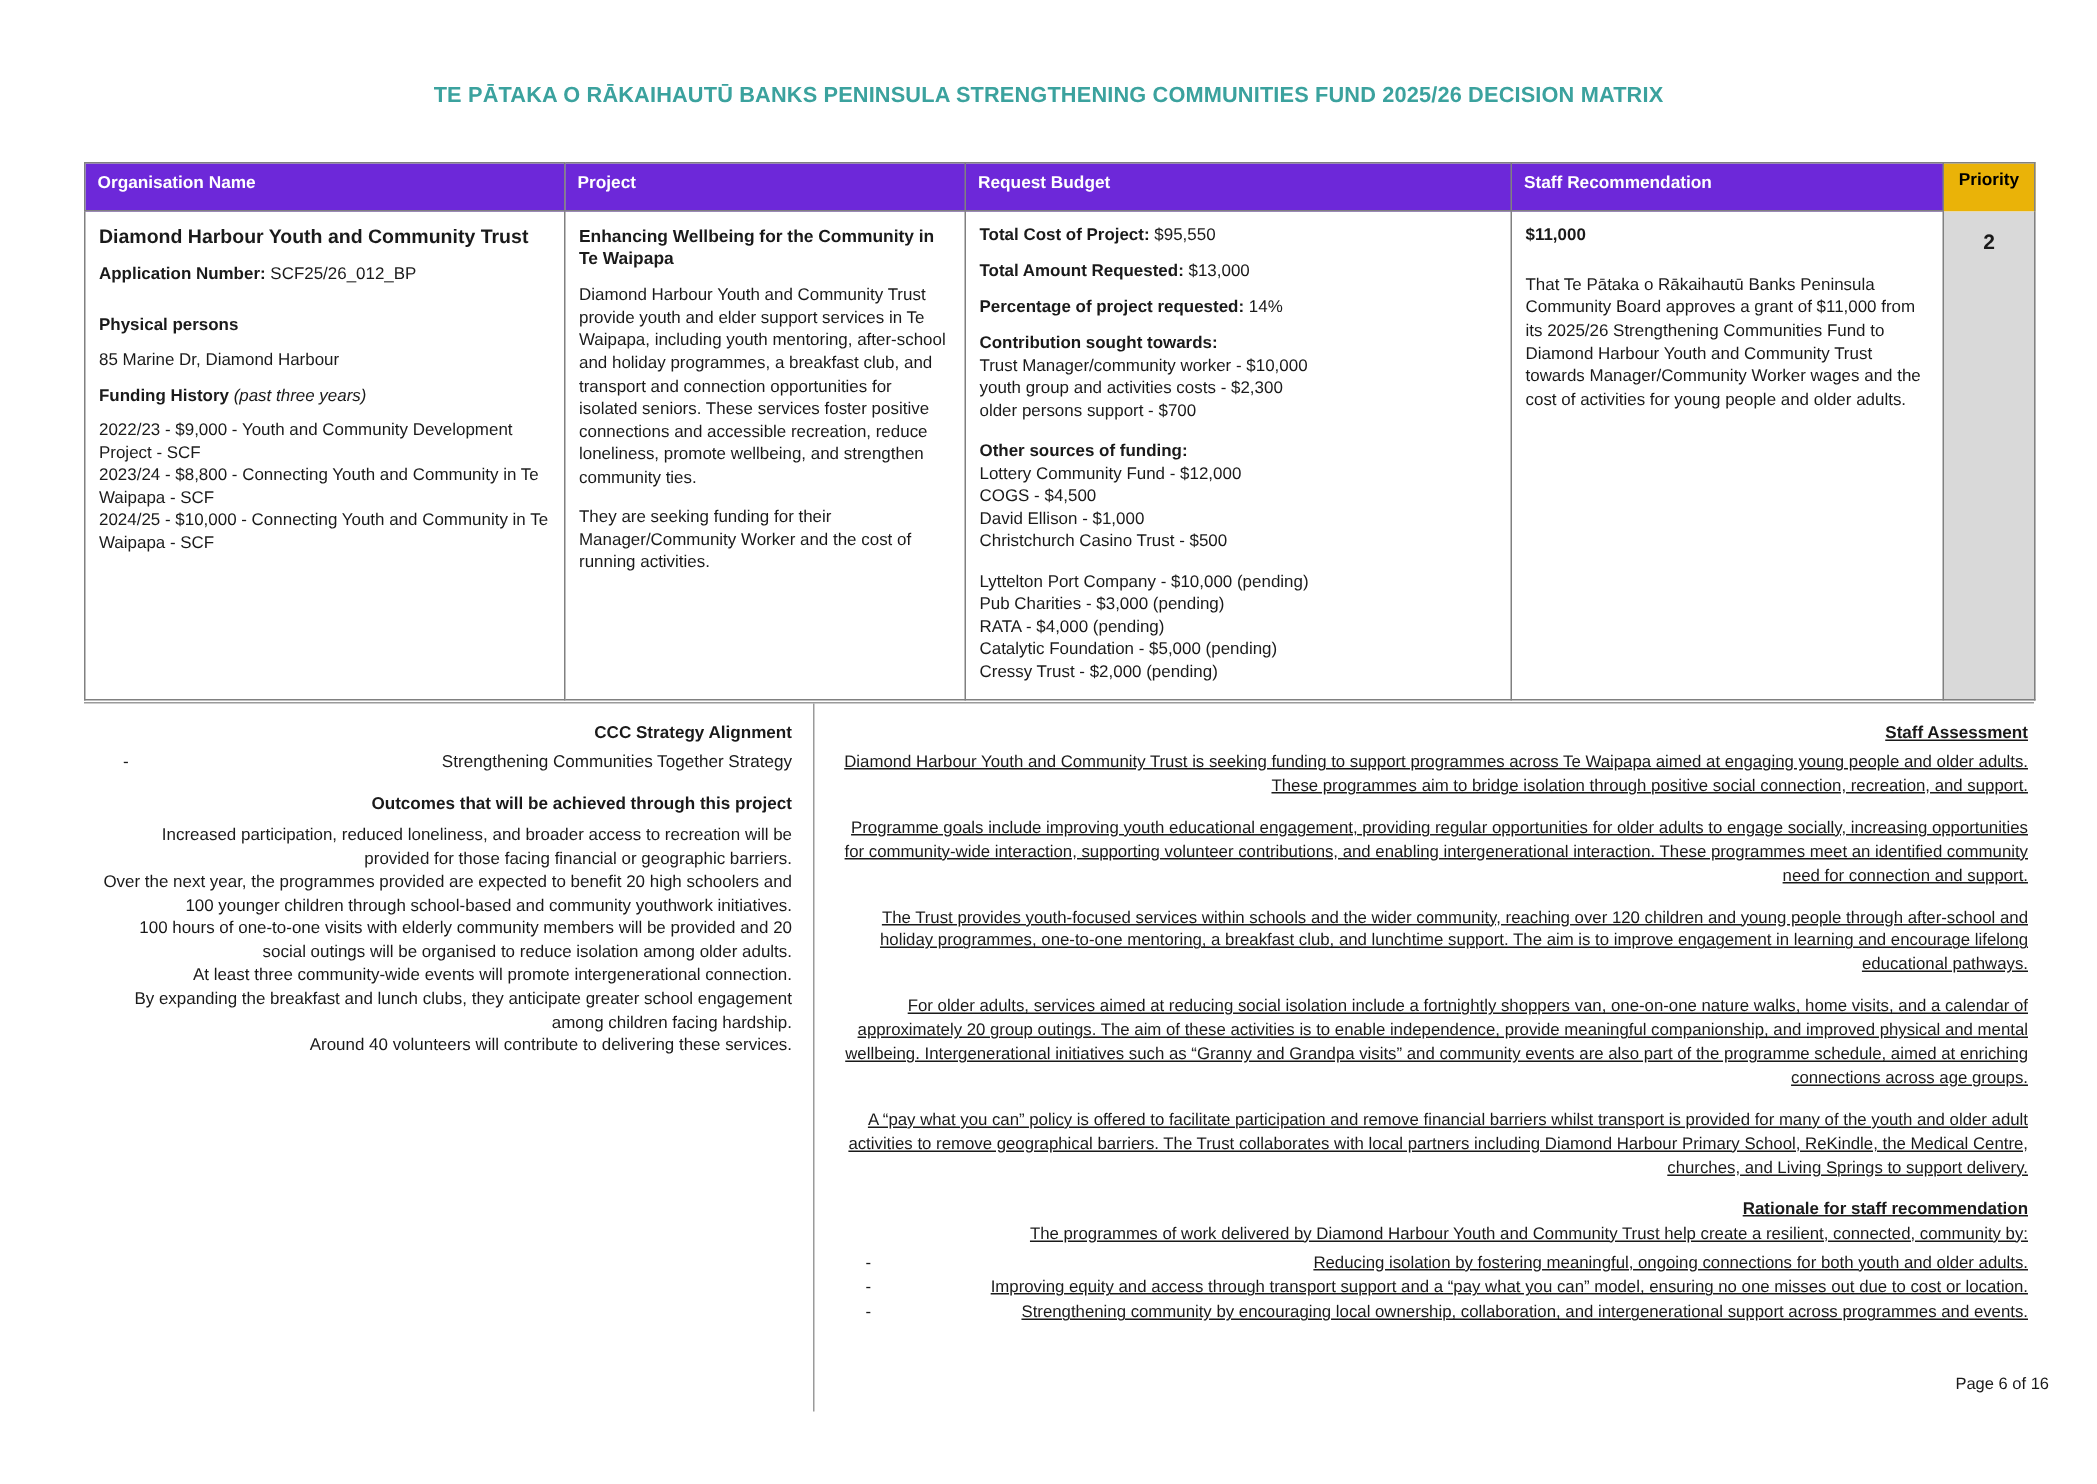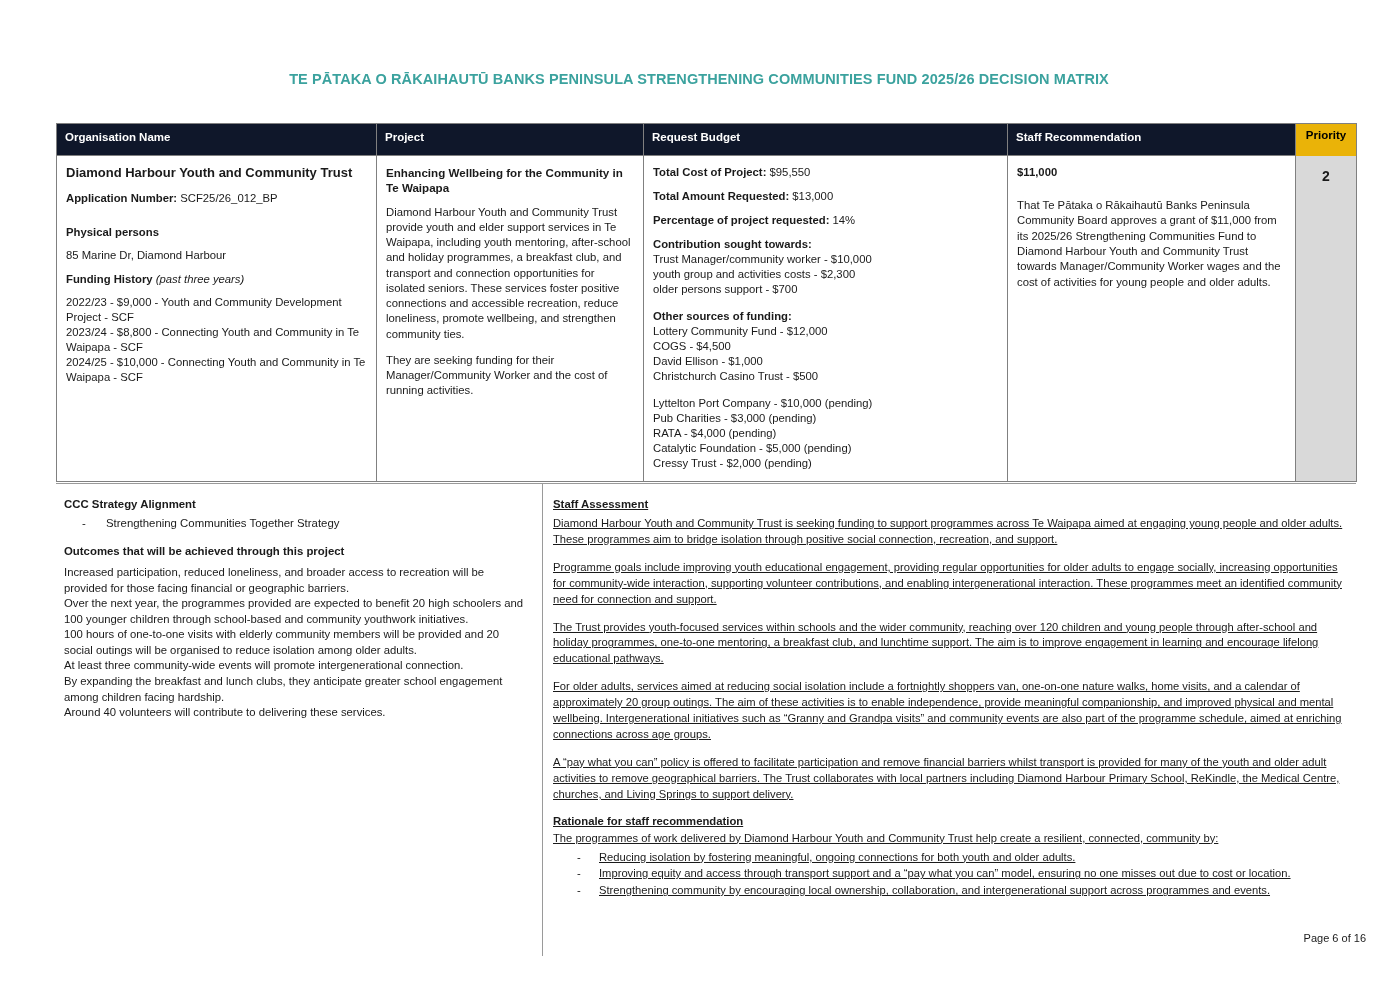--- a/index.html
+++ b/index.html
@@ -7,21 +7,20 @@
     margin: 0; padding: 0;
     width: 1398px; height: 989px;
     background: #ffffff;
     font-family: "Liberation Sans", sans-serif;
     color: #1a1a1a;
   }
   .page {
     position: relative;
     width: 1398px; height: 957px;
     overflow: hidden;
-    margin-top: 15px;
   }
 
   
   .doc-title {
     position: absolute;
     left: 0; right: 0;
     top: 56px;
     text-align: center;
     font-size: 14.5px;
     font-weight: bold;
@@ -37,21 +36,21 @@
     width: 1300px;
     border-collapse: collapse;
     table-layout: fixed;
   }
   .matrix th, .matrix td {
     border: 1px solid #808080;
     vertical-align: top;
     padding: 0;
   }
   .matrix thead th {
-    background: #0f172a;
+    background: #6d28d9;
     color: #ffffff;
     font-size: 11.5px;
     font-weight: bold;
     text-align: left;
     padding: 7px 8px 8px 8px;
     height: 32px;
   }
   .matrix thead th.priority-head {
     background: #eab308;
     color: #000000;
@@ -114,20 +113,21 @@
   .lower {
     position: absolute;
     left: 56px;
     top: 468px;
     width: 1300px;
     border-top: 1px solid #9a9a9a;
   }
   .lower-inner {
     display: flex;
     align-items: stretch;
+    text-align: right;
   }
   .lower-left {
     width: 486px;
     padding: 14px 14px 0 8px;
   }
   .lower-right {
     flex: 1;
     padding: 14px 4px 0 10px;
     border-left: 1px solid #9a9a9a;
     min-height: 472px;

